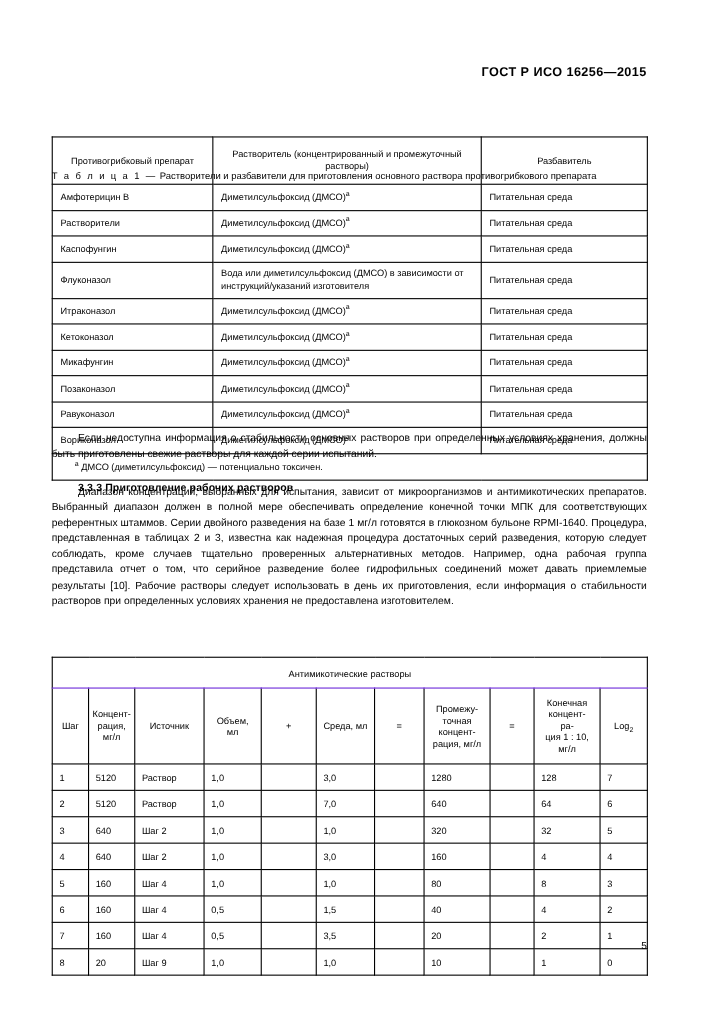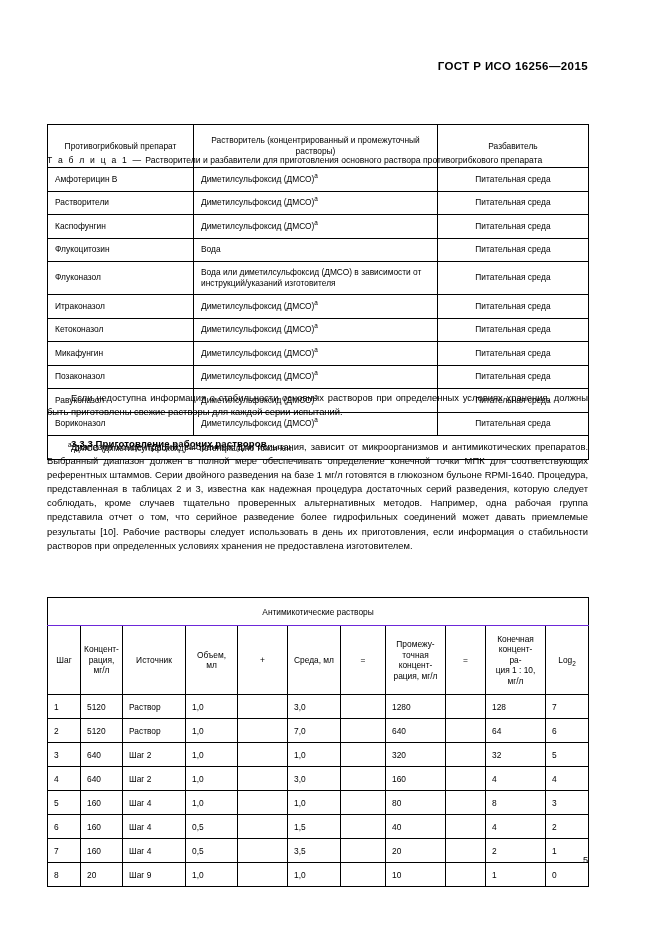--- a/index.html
+++ b/index.html
@@ -71,21 +71,21 @@
     line-height: 11px;
     border-bottom: 1.6px solid #000;
   }
   #table1 .body-row td {
     height: 20.5px;
     padding: 1px 7px;
     line-height: 11.5px;
   }
   #table1 .body-row td.c1 { text-align: left; }
   #table1 .body-row td.c2 { text-align: left; }
-  #table1 .body-row td.c3 { text-align: center; margin-left: 29px; }
+  #table1 .body-row td.c3 { text-align: left; margin-left: 29px; }
   #table1 .body-row.tall td { height: 30px; }
   #table1 .note-row td {
     height: 19px;
     padding: 2px 7px 2px 20px;
     text-align: left;
     border-top: 1.6px solid #000;
   }
   sup { font-size: 6.4px; vertical-align: super; line-height: 0; }
   
   #table2 .group-row td {
@@ -162,25 +162,20 @@
         <td class="c3">Питательная среда</td>
       </tr>
       <tr class="body-row">
         <td class="c1">Растворители</td>
         <td class="c2"><span>Диметилсульфоксид (ДМСО)</span><sup>a</sup></td>
         <td class="c3">Питательная среда</td>
       </tr>
       <tr class="body-row">
         <td class="c1">Каспофунгин</td>
         <td class="c2"><span>Диметилсульфоксид (ДМСО)</span><sup>a</sup></td>
-        <td class="c3">Питательная среда</td>
-      </tr>
-      <tr class="body-row">
-        <td class="c1">Флукоцитозин</td>
-        <td class="c2"><span>Вода</span><sup></sup></td>
         <td class="c3">Питательная среда</td>
       </tr>
       <tr class="body-row tall">
         <td class="c1">Флуконазол</td>
         <td class="c2"><span>Вода или диметилсульфоксид (ДМСО) в зависимости от инструкций/указаний изготовителя</span><sup></sup></td>
         <td class="c3">Питательная среда</td>
       </tr>
       <tr class="body-row">
         <td class="c1">Итраконазол</td>
         <td class="c2"><span>Диметилсульфоксид (ДМСО)</span><sup>a</sup></td>

